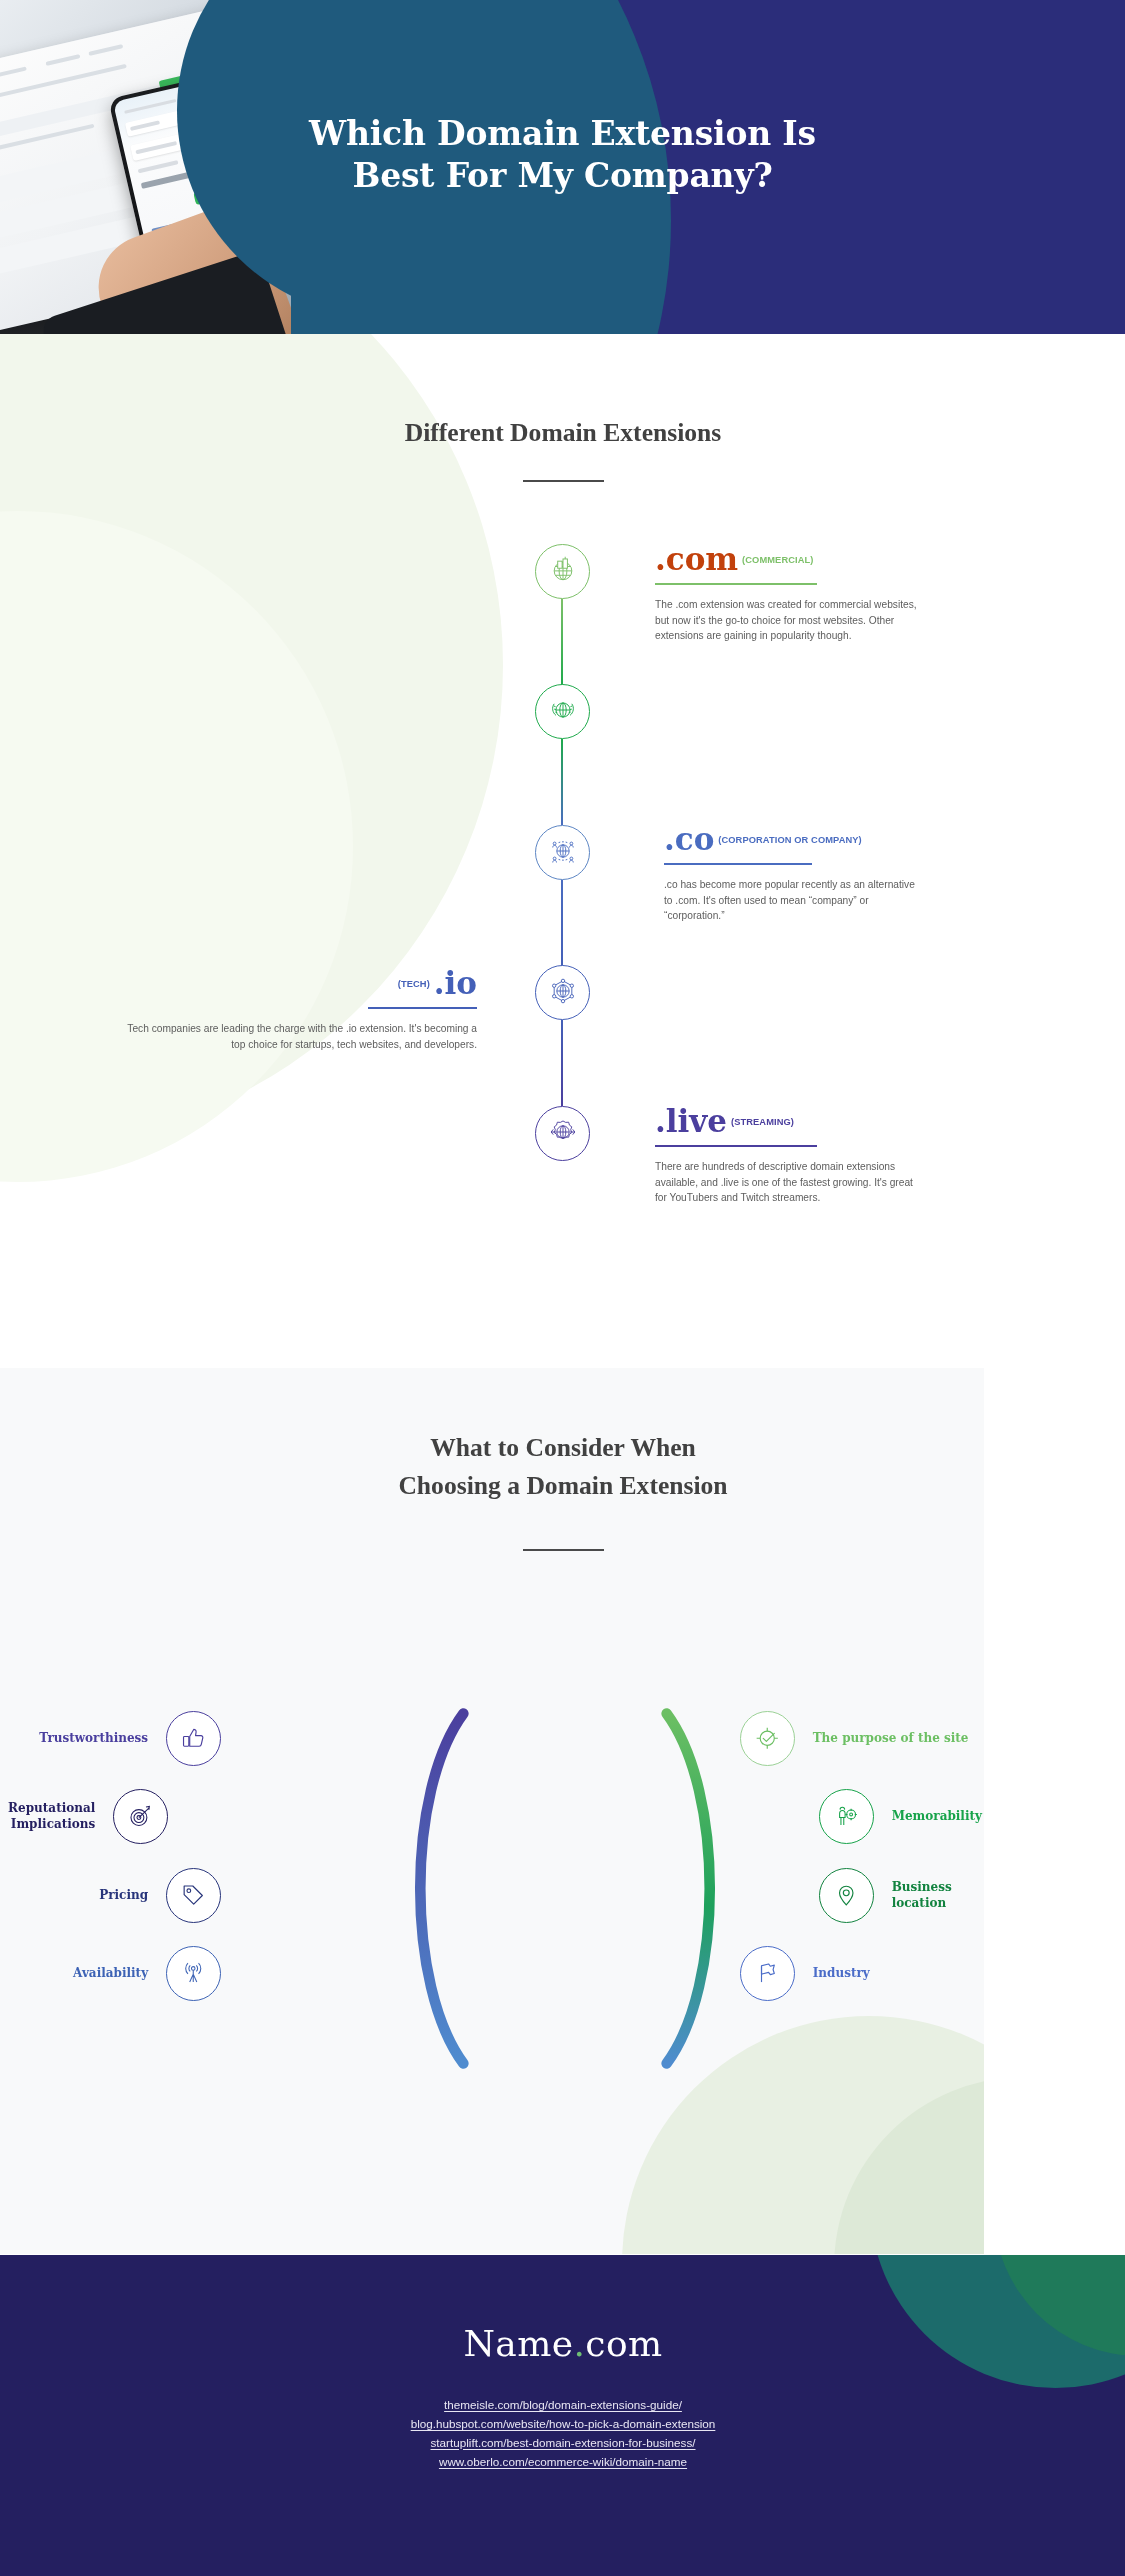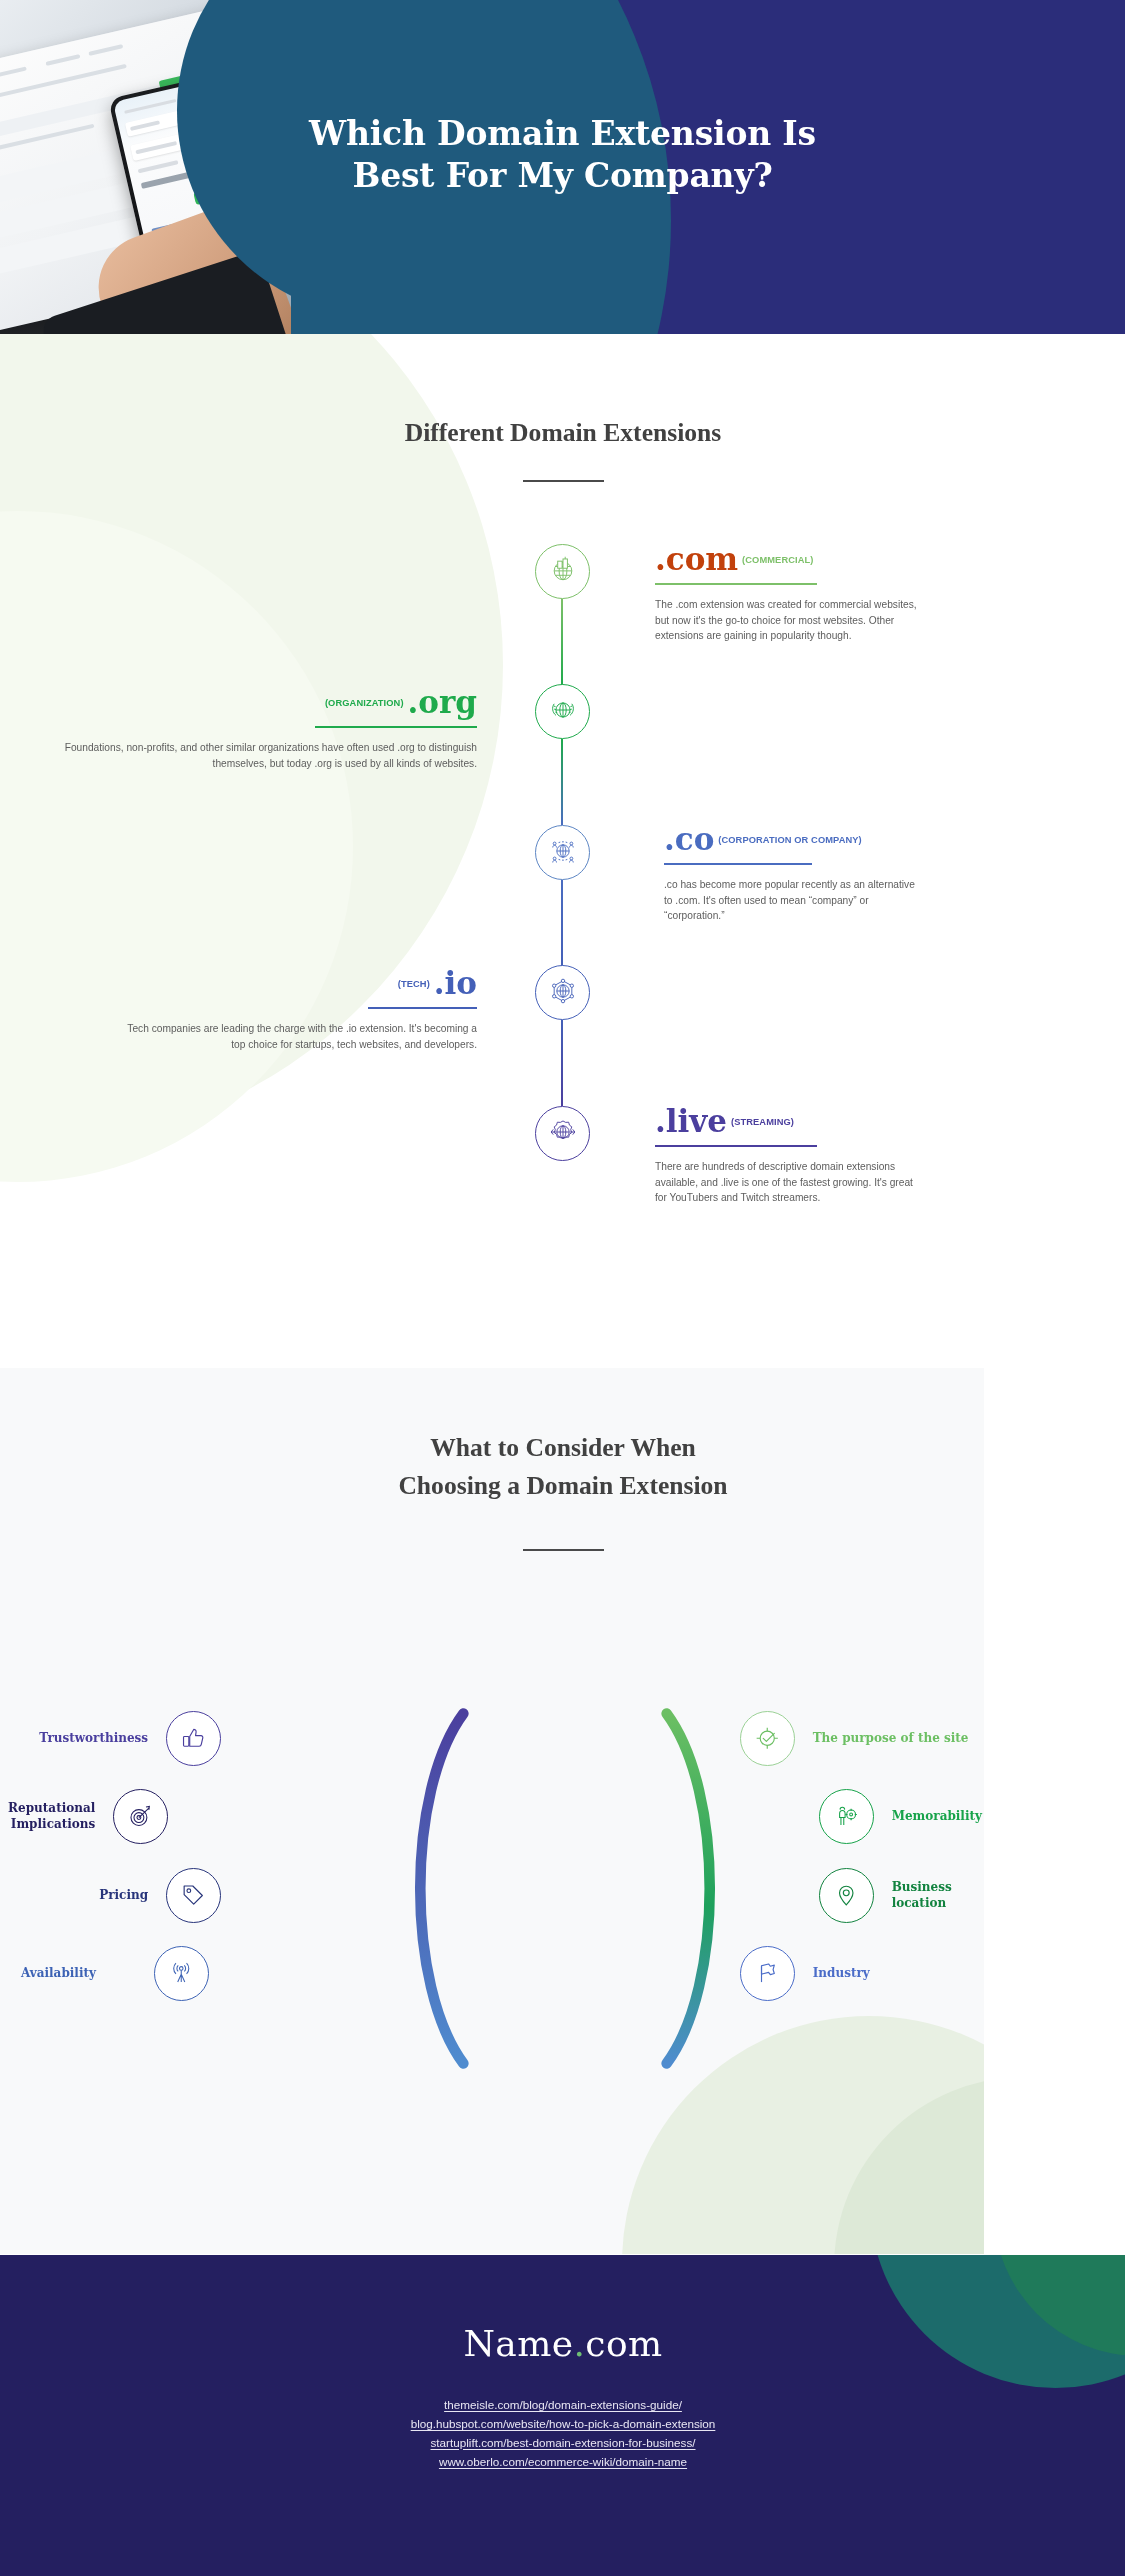--- a/index.html
+++ b/index.html
@@ -295,28 +295,20 @@
 
   <div class="ext right" style="left:655px;top:210px;width:265px;">
     <div class="tag">
       <span class="bigname" style="color:#c2410c;">.com</span>
       <span class="sub" style="color:#7dc069;">(COMMERCIAL)</span>
     </div>
     <div class="uline" style="width:162px;background:#7dc069;"></div>
     <div class="desc">The .com extension was created for commercial websites, but now it's the go-to choice for most websites. Other extensions are gaining in popularity though.</div>
   </div>
 
-  <div class="ext left" style="left:53px;top:353px;width:424px;">
-    <div class="tag">
-      <span class="sub" style="color:#1faa4c;">(ORGANIZATION)</span>
-      <span class="bigname" style="color:#1faa4c;">.org</span>
-    </div>
-    <div class="uline" style="width:162px;background:#1faa4c;margin-left:auto;"></div>
-    <div class="desc">Foundations, non-profits, and other similar organizations have often used .org to distinguish themselves, but today .org is used by all kinds of websites.</div>
-  </div>
 
   <div class="ext right" style="left:664px;top:490px;width:256px;">
     <div class="tag">
       <span class="bigname" style="color:#4a6cc0;">.co</span>
       <span class="sub" style="color:#4a6cc0;">(CORPORATION OR COMPANY)</span>
     </div>
     <div class="uline" style="width:148px;background:#4a6cc0;"></div>
     <div class="desc">.co has become more popular recently as an alternative to .com. It's often used to mean “company” or “corporation.”</div>
   </div>
 
@@ -394,21 +386,21 @@
   <div class="citem l" style="left:8.8px;top:500px;width:212px;justify-content:flex-end;">
     <div class="clabel" style="color:#27347a;">Pricing</div>
     <div class="cir" style="border:1.4px solid #27347a;">
       <svg width="26.5" height="26.5" viewBox="0 0 30 30" fill="none" stroke="#27347a" stroke-width="1.3" stroke-linejoin="round">
         <path d="M14.5 4.5l10.8 10.8-9.8 9.8L4.7 14.3V4.5z"></path>
         <circle cx="10" cy="9.8" r="2.1"></circle>
       </svg>
     </div>
   </div>
 
-  <div class="citem l" style="left:8.8px;top:578px;width:212px;justify-content:center;gap:40px;">
+  <div class="citem l" style="left:8.8px;top:578px;width:212px;justify-content:flex-end;">
     <div class="clabel" style="color:#3d63b5;">Availability</div>
     <div class="cir" style="border:1.4px solid #3d63b5;">
       <svg width="26.5" height="26.5" viewBox="0 0 30 30" fill="none" stroke="#3d63b5" stroke-width="1.2">
         <circle cx="15" cy="9.5" r="2"></circle>
         <path d="M11.6 6a4.8 4.8 0 000 7M18.4 6a4.8 4.8 0 010 7"></path>
         <path d="M9 3.4a8.6 8.6 0 000 12.2M21 3.4a8.6 8.6 0 010 12.2"></path>
         <path d="M15 11.5V25M15 16l-4 9M15 16l4 9"></path>
       </svg>
     </div>
   </div>

